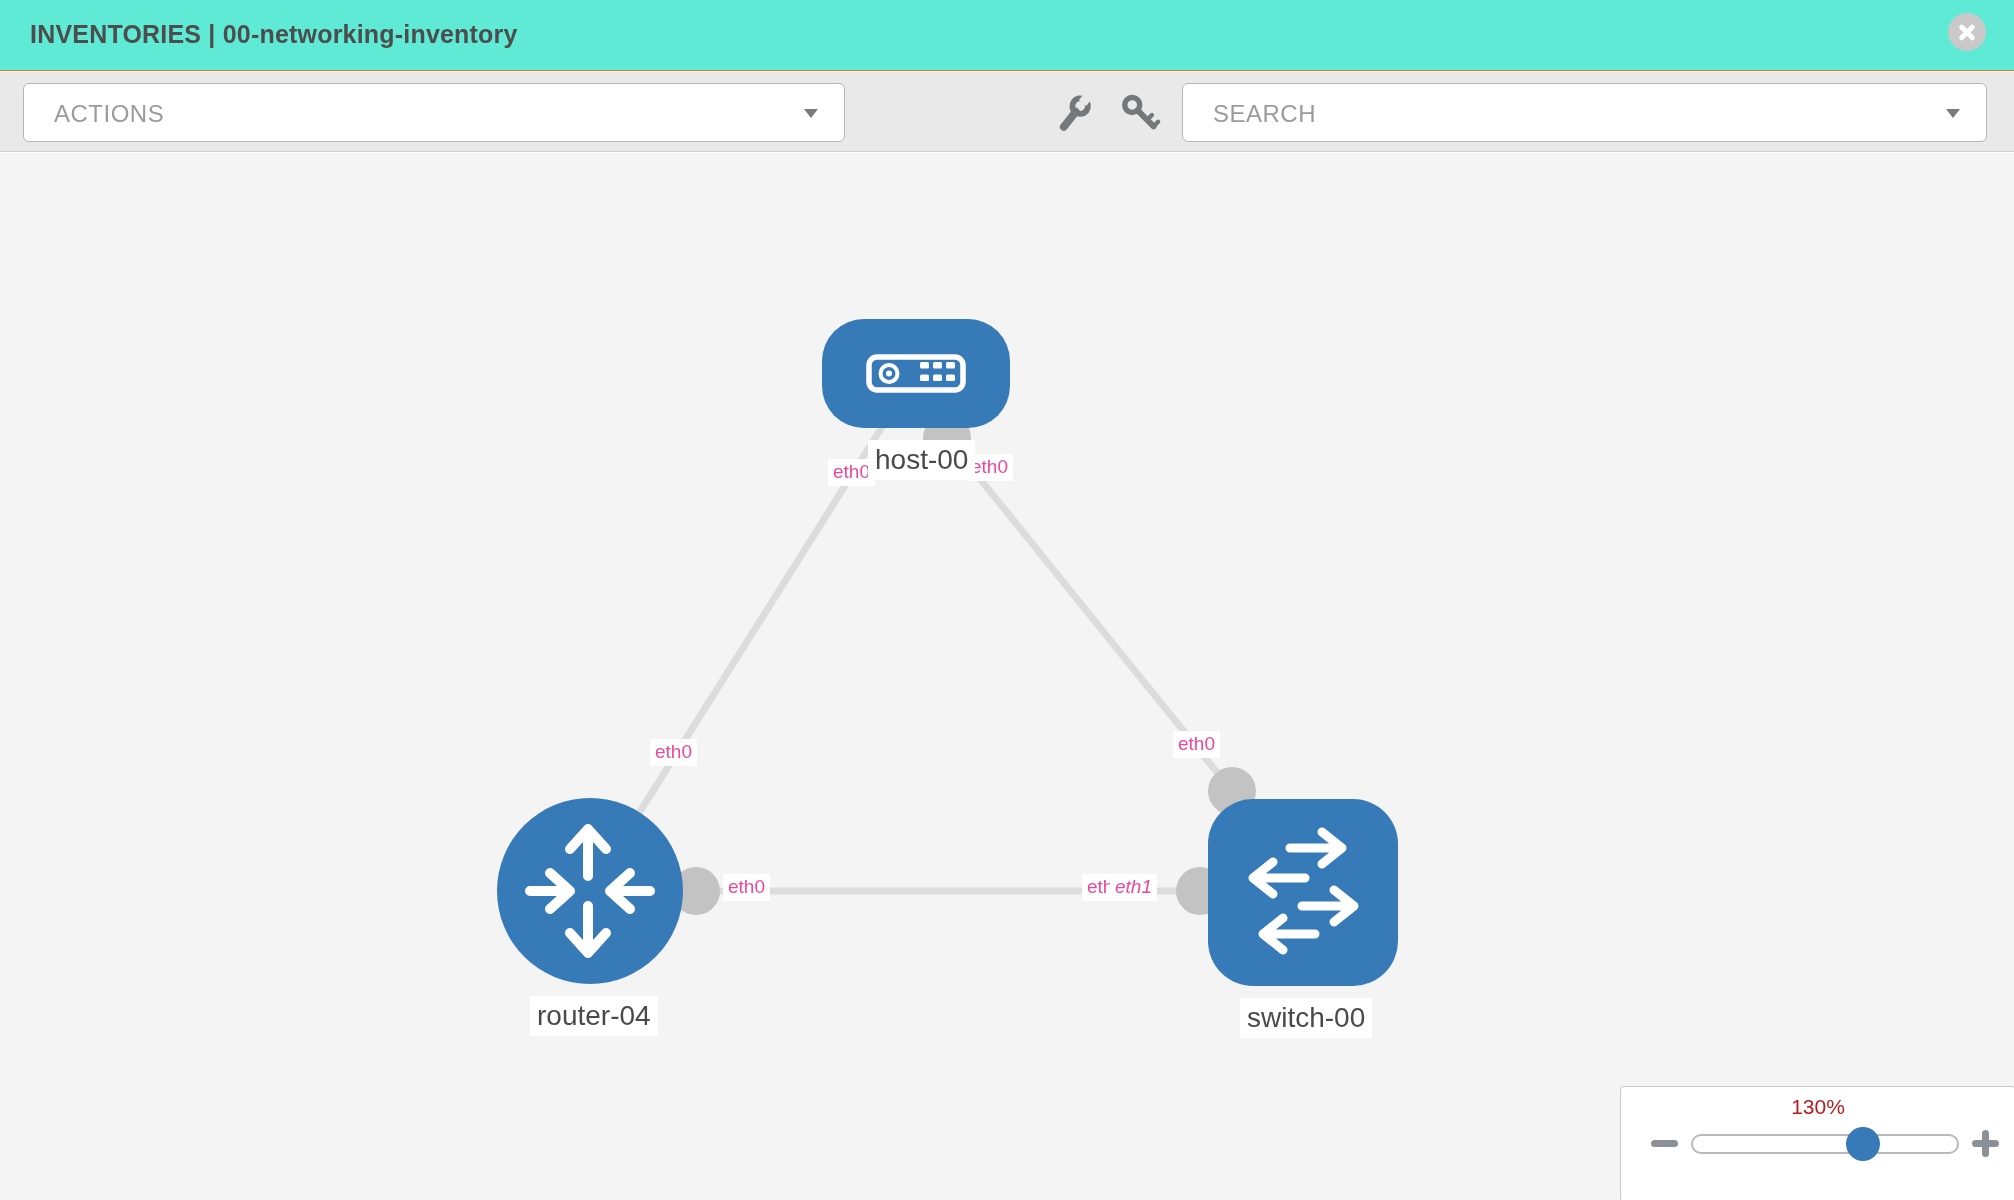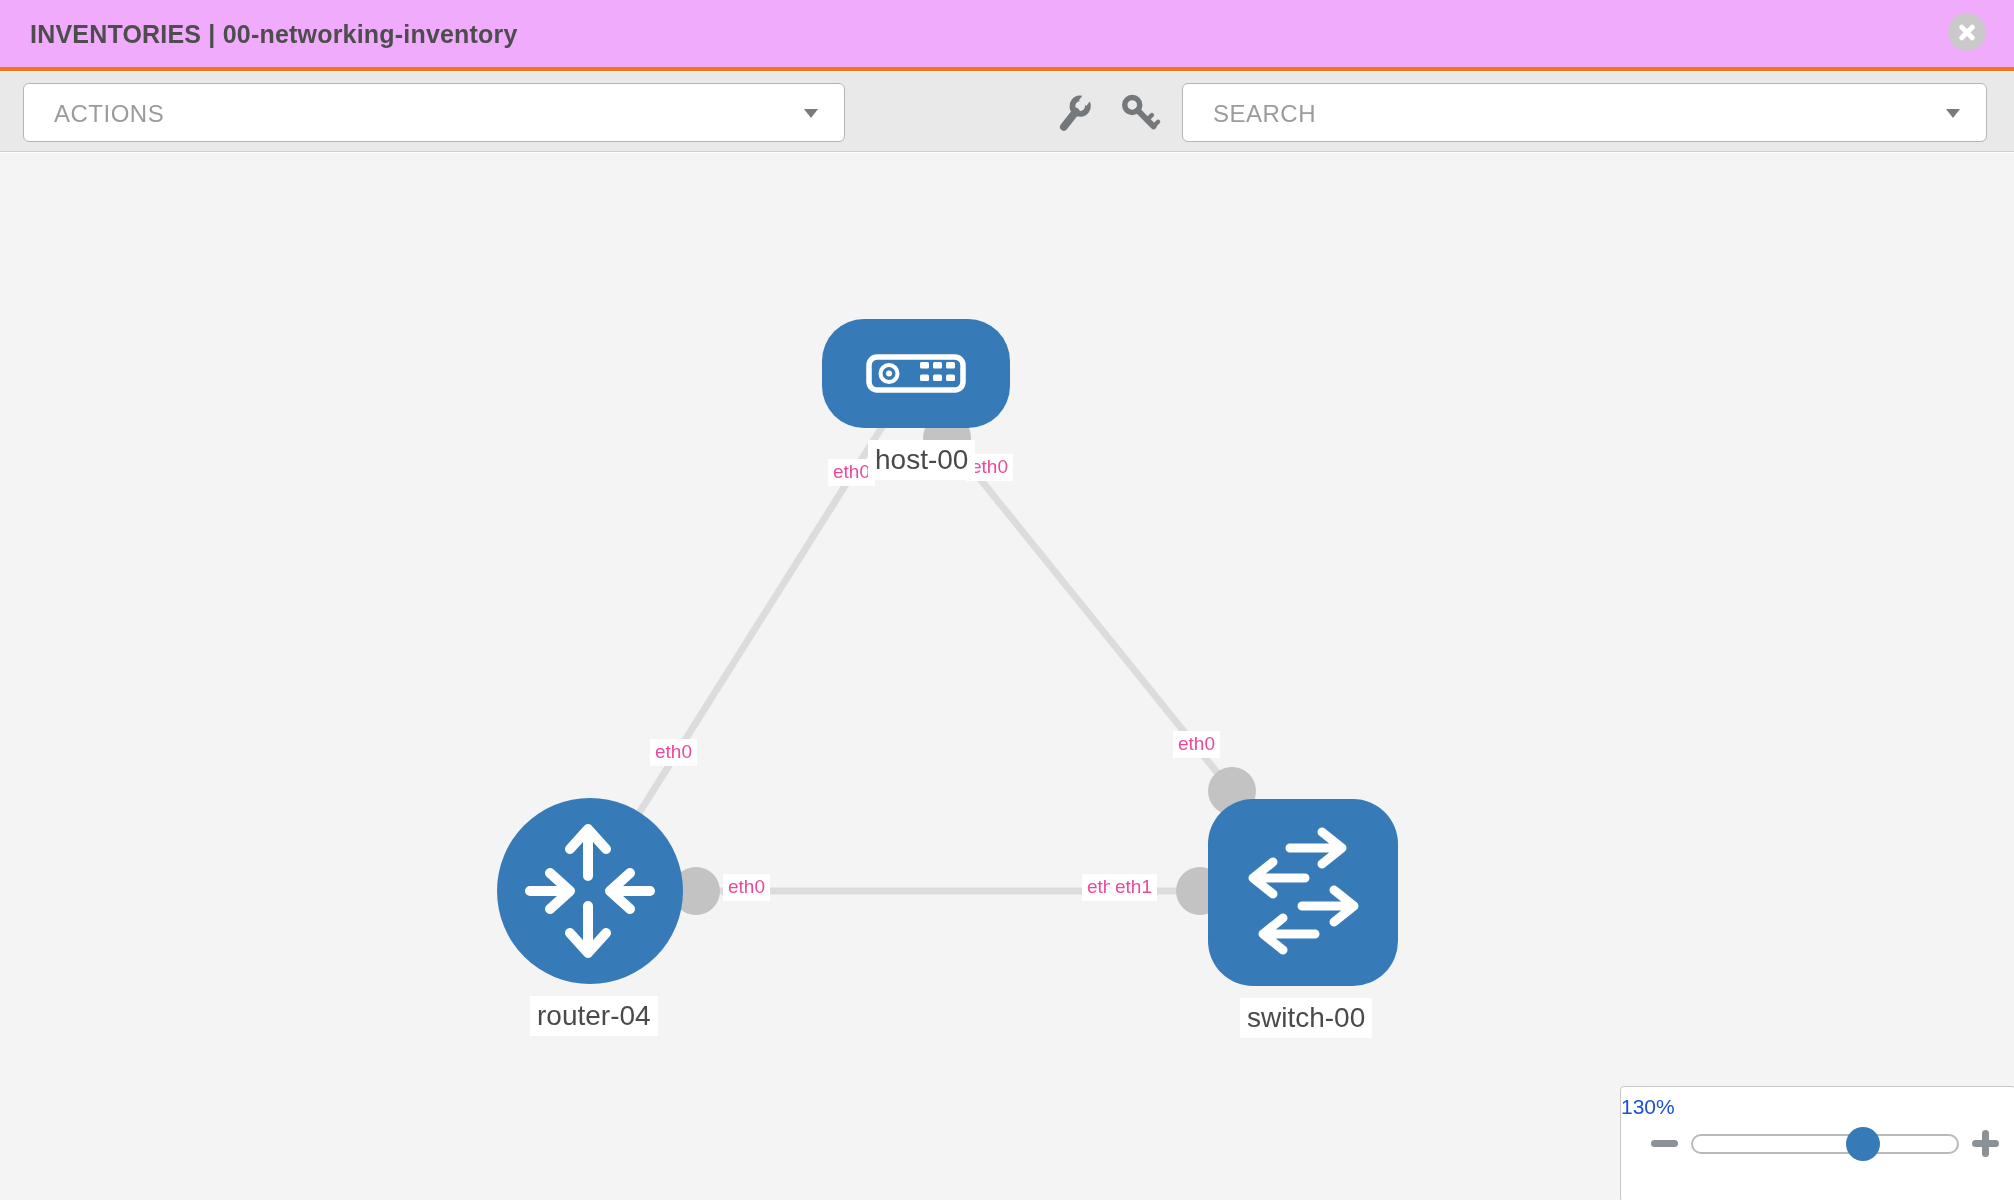--- a/index.html
+++ b/index.html
@@ -1,21 +1,21 @@
 <!DOCTYPE html>
 <html><head>
 <meta charset="utf-8">
 <style>
   * { margin:0; padding:0; box-sizing:border-box; }
   html,body { width:2014px; height:1200px; overflow:hidden;
     font-family:"Liberation Sans","DejaVu Sans",sans-serif; background:#fff; }
 
   
   .header { position:absolute; left:0; top:0; width:2014px; height:71px;
-    background:#f0abfc; border-bottom:4px solid #f97316; }
+    background:#5eead4; border-bottom:1px solid #f97316; }
   .page-title { position:absolute; left:30px; top:20px; font-size:25px; font-weight:bold;
     color:#4d4d4d; letter-spacing:0.2px; }
   .close-btn { position:absolute; right:28px; top:13px; width:38px; height:38px;
     border-radius:50%; background:#c9c9c9; cursor:pointer; }
   .close-btn .bar { position:absolute; left:9px; top:16.5px; width:20px; height:5px;
     background:#fff; border-radius:2.5px; }
   .close-btn .bar.b1 { transform:rotate(45deg); }
   .close-btn .bar.b2 { transform:rotate(-45deg); }
 
   
@@ -39,22 +39,22 @@
   .topo-svg { position:absolute; left:0; top:0; }
 
   
   .chip { position:absolute; background:#ffffff; color:#ec4899; font-size:19px;
     line-height:1.2; padding:2px 5px; white-space:nowrap; }
   .chip-lg { font-size:28px; padding:3px 7px; color:#4a4a4a; }
 
   
   .zoom-panel { position:absolute; right:-2px; bottom:-2px; width:396px; height:116px;
     background:#fff; border:1px solid #c8c8c8; border-radius:4px; }
-  .zoom-value { position:absolute; left:0; top:8px; width:100%; text-align:left;
-    font-size:21px; color:#1d4ed8; }
+  .zoom-value { position:absolute; left:0; top:8px; width:100%; text-align:center;
+    font-size:21px; color:#b91c1c; }
   .zoom-minus { position:absolute; left:30px; top:53px; width:27px; height:7px;
     background:#8b9197; border-radius:3.5px; cursor:pointer; }
   .zoom-plus { position:absolute; left:351px; top:43px; width:27px; height:27px; cursor:pointer; }
   .zoom-plus .pbar1 { position:absolute; left:0; top:10px; width:27px; height:7px;
     background:#8b9197; border-radius:3.5px; }
   .zoom-plus .pbar2 { position:absolute; left:10px; top:0; width:7px; height:27px;
     background:#8b9197; border-radius:3.5px; }
   .zoom-track { position:absolute; left:70px; top:47px; width:268px; height:20px;
     background:#fff; border:2px solid #b9b9b9; border-radius:10px; cursor:pointer; }
   .zoom-handle { position:absolute; left:225px; top:40px; width:34px; height:34px;
@@ -157,21 +157,21 @@
       </g>
     </g>
   </svg>
 
   <div class="chip" style="left:828px; top:306px;">eth0</div>
   <div class="chip" style="left:966px; top:301px;">eth0</div>
   <div class="chip" style="left:650px; top:586px;">eth0</div>
   <div class="chip" style="left:1173px; top:578px;">eth0</div>
   <div class="chip" style="left:723px; top:721px;">eth0</div>
   <div class="chip" style="left:1082px; top:721px;">eth0</div>
-  <div class="chip" style="left:1110px; top:721px;">eth1</div>
+  <div class="chip" style="left:1110px; top:721px;font-style:italic;">eth1</div>
 
   <div class="chip chip-lg" style="left:868px; top:287px;">host-00</div>
   <div class="chip chip-lg" style="left:530px; top:843px;">router-04</div>
   <div class="chip chip-lg" style="left:1240px; top:845px;">switch-00</div>
 
   <div class="zoom-panel">
     <div class="zoom-value">130%</div>
     <div class="zoom-minus">
       <span></span>
     </div>

